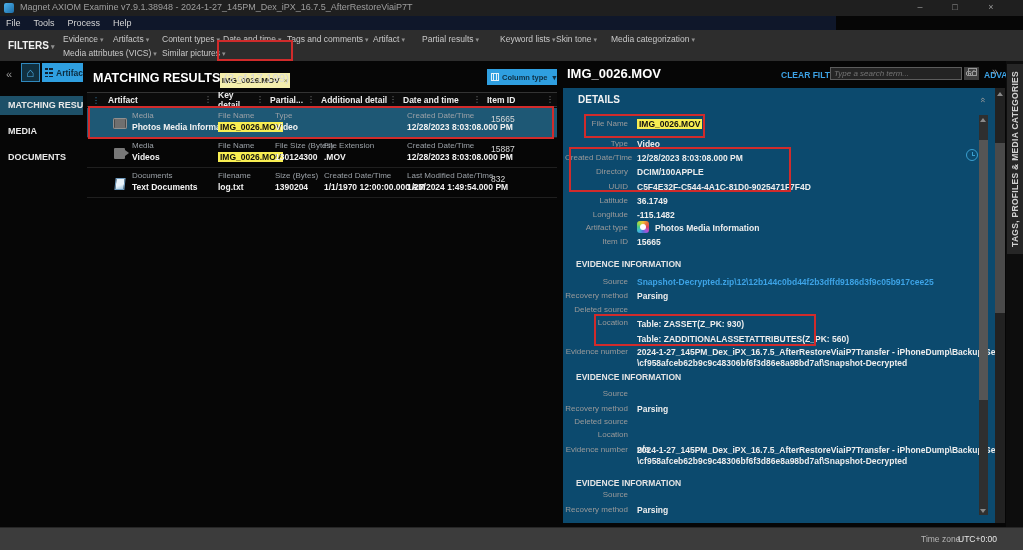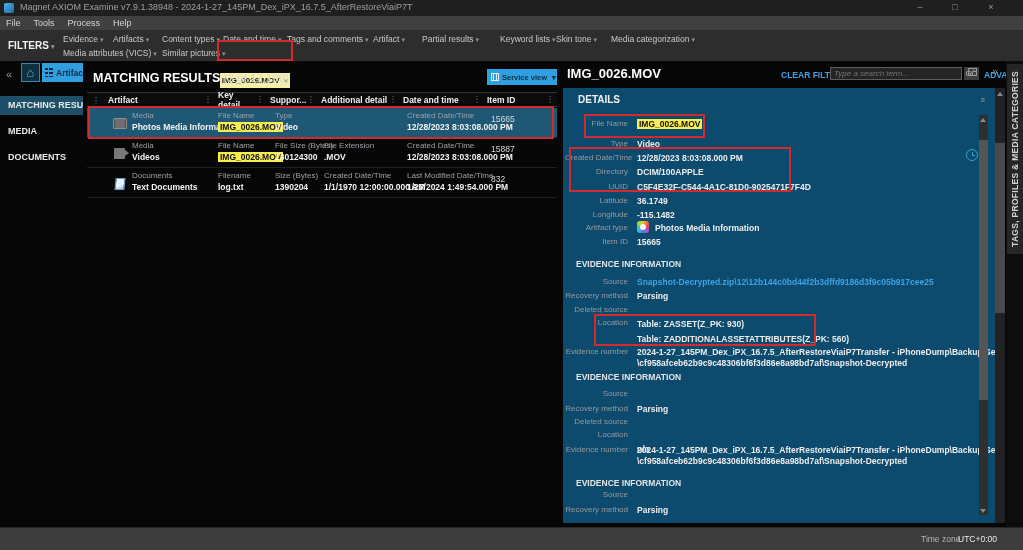--- a/index.html
+++ b/index.html
@@ -9,21 +9,21 @@
 
   
   .titlebar { position:absolute; left:0; top:0; width:1023px; height:16px; background:#1f1f1f; }
   .app-icon { position:absolute; left:4px; top:3px; width:10px; height:10px; border-radius:2px;
               background:linear-gradient(135deg,#4db2ec,#1c6ca6); }
   .title-text { position:absolute; left:20px; top:2px; font-size:9px; color:#9f9f9f; white-space:nowrap; }
   .win-btn { position:absolute; top:0; width:16px; height:15px; color:#9a9a9a; font-size:9px;
              text-align:center; line-height:15px; }
 
   
-  .menubar { position:absolute; left:0; top:16px; width:1023px; height:14px; background:#404040;
+  .menubar { position:absolute; left:0; top:16px; width:836px; height:14px; background:#0f172a;
              display:flex; align-items:center; gap:13px; padding-left:6px; }
   .menu-item { font-size:9px; color:#d4d4d4; }
 
   
   .filterbar { position:absolute; left:0; top:30px; width:1023px; height:31px; background:#2d2d2d; }
   .filters-label { position:absolute; left:8px; top:10px; font-size:10px; font-weight:bold; color:#f0f0f0; }
   .f-item { position:absolute; font-size:8.5px; color:#c9c9c9; white-space:nowrap; }
   .f-row1 { top:4px; }
   .f-row2 { top:18px; }
   .caret { color:#8f8f8f; font-size:7px; margin-left:2px; }
@@ -200,35 +200,35 @@
   <div class="side-item selected" style="top:96px;">MATCHING RESULTS</div>
   <div class="side-item" style="top:122px;">MEDIA</div>
   <div class="side-item" style="top:148px;">DOCUMENTS</div>
 
   <div class="results-title">
     <b>MATCHING RESULTS</b>
     <span class="count">(3 of 17,199)</span>
   </div>
   <div class="colview-btn">
     <span class="col-icon"></span>
-    <span>Service view</span>
+    <span>Column type</span>
     <span class="caret">▾</span>
   </div>
 
   <div class="grip-head"><span>⋮</span></div>
   <div class="thead" style="left:105px; width:110px;">
       <span>Artifact</span>
       <span class="dots">⋮</span>
     </div>
   <div class="thead" style="left:215px; width:52px;">
       <span>Key detail</span>
       <span class="dots">⋮</span>
     </div>
   <div class="thead" style="left:267px; width:51px;">
-      <span>Suppor...</span>
+      <span>Partial...</span>
       <span class="dots">⋮</span>
     </div>
   <div class="thead" style="left:318px; width:82px;">
       <span>Additional detail</span>
       <span class="dots">⋮</span>
     </div>
   <div class="thead" style="left:400px; width:84px;">
       <span>Date and time</span>
       <span class="dots">⋮</span>
     </div>

